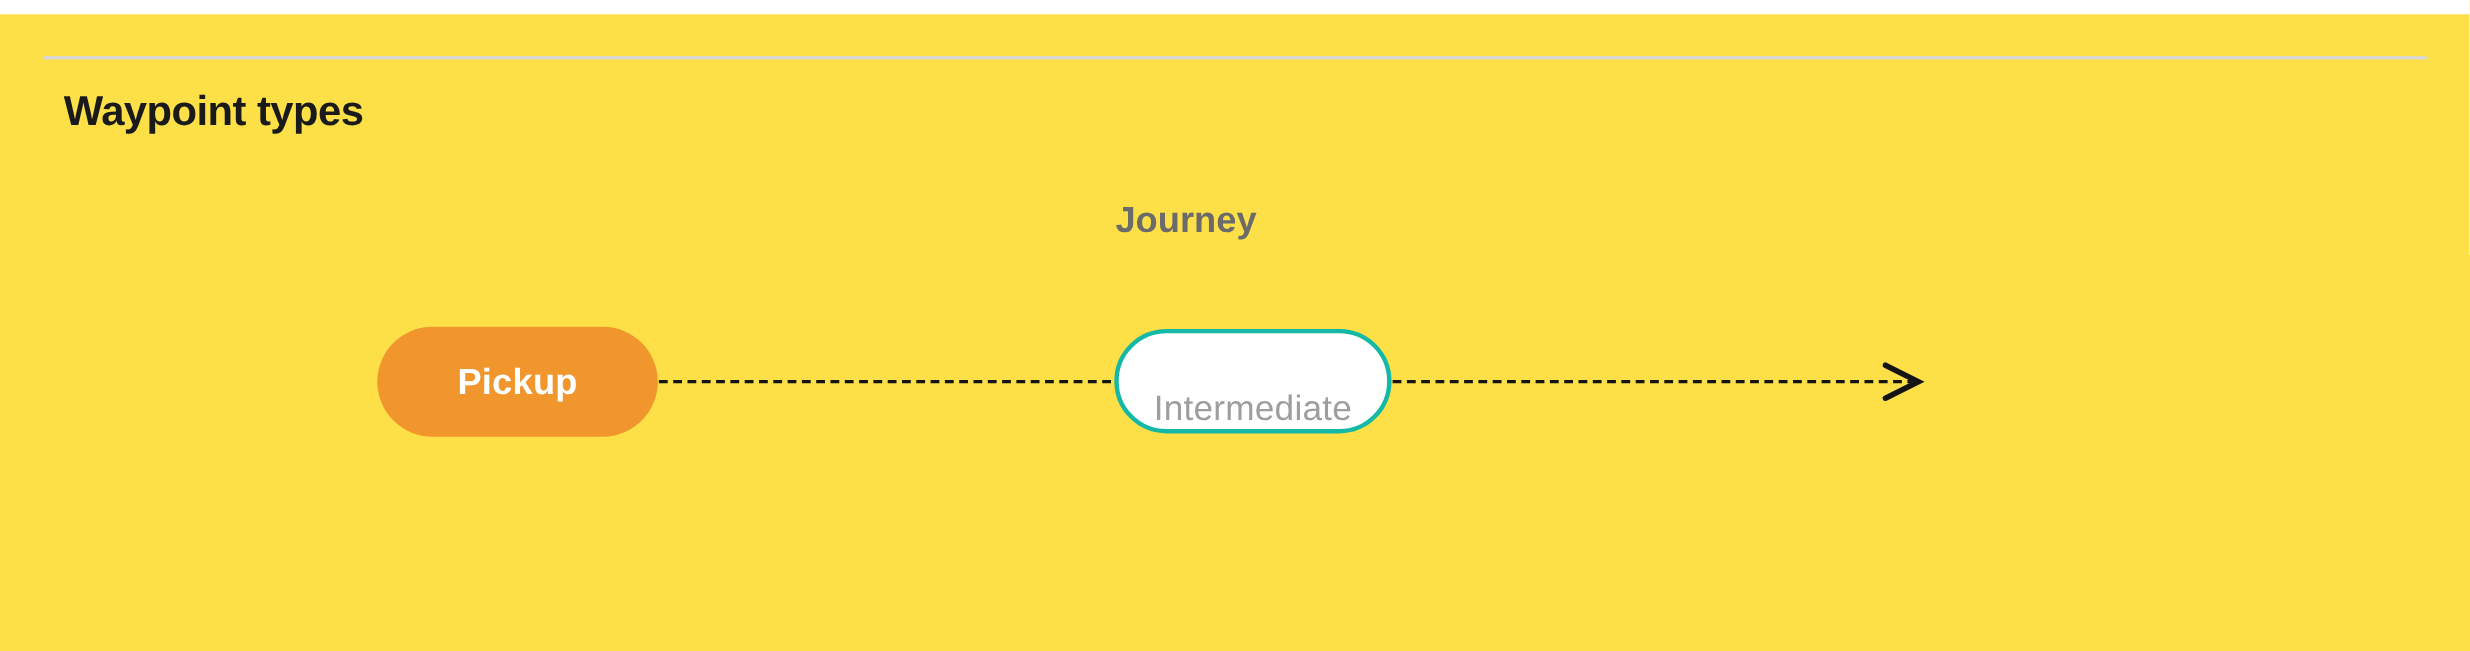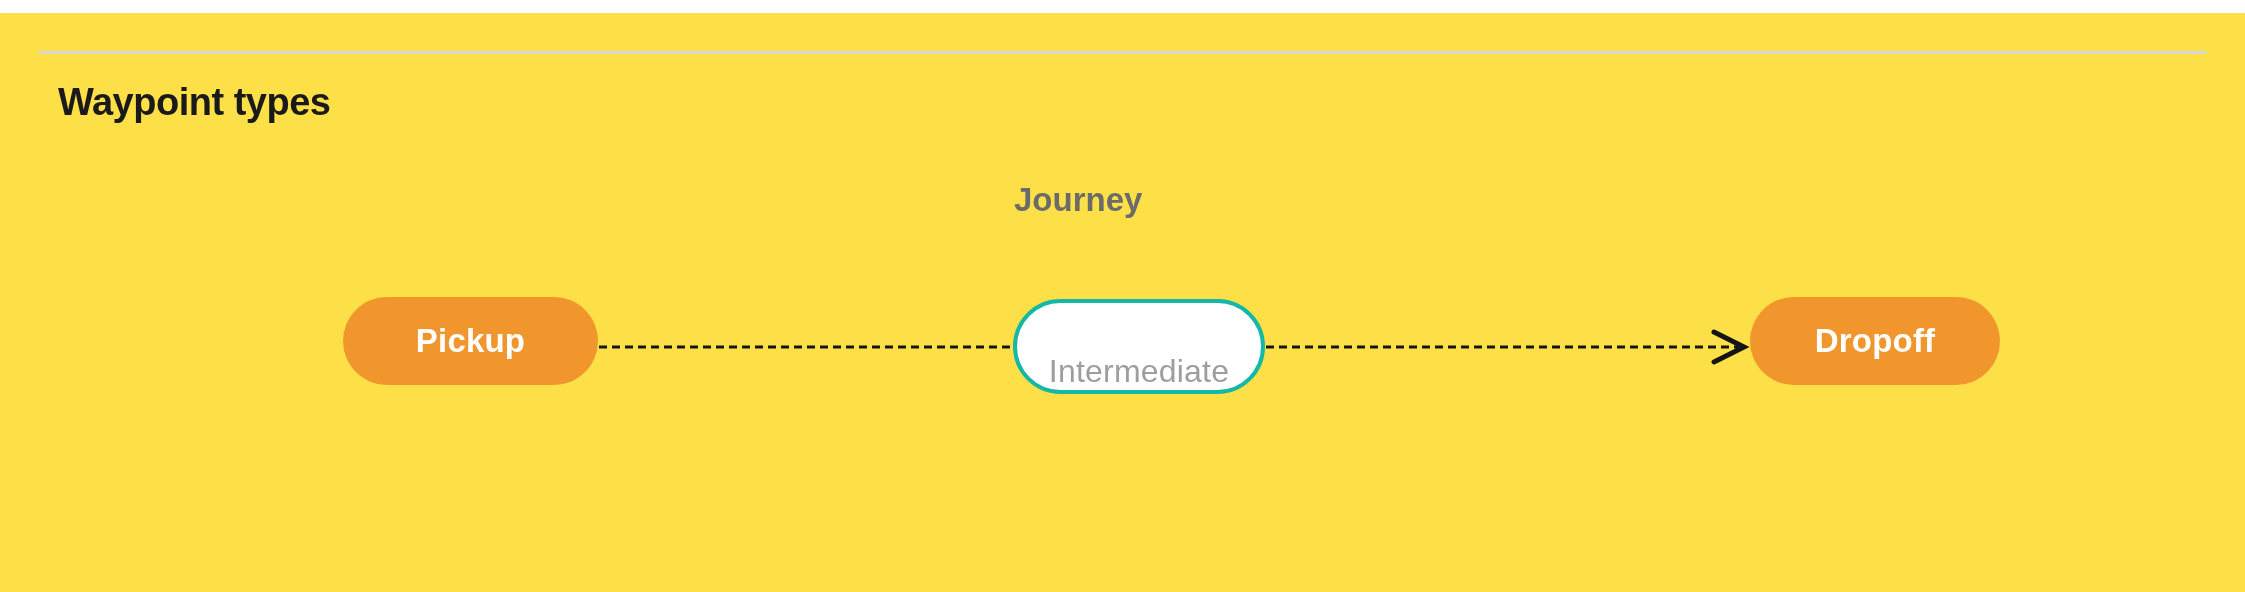--- a/index.html
+++ b/index.html
@@ -60,21 +60,21 @@
     box-sizing: border-box;
   }
   .node .node-label {
     font-size: 33px;
     font-weight: 700;
     letter-spacing: 0.2px;
   }
   .node.terminal {
     background: #f0962d;
     top: 284px;
-    height: 88px;
+    height: 100px;
   }
   .node.terminal .node-label { color: #ffffff; }
   .node.pickup { left: 343px; width: 255px; }
   .node.dropoff { left: 1750px; width: 250px; }
   .node.intermediate {
     left: 1013px;
     top: 286px;
     width: 252px;
     height: 95px;
     background: #ffffff;
@@ -105,17 +105,14 @@
   </svg>
 
   <div class="node terminal pickup">
     <span class="node-label">Pickup</span>
   </div>
 
   <div class="node intermediate">
     <span class="node-label">Intermediate</span>
   </div>
 
-  <div class="node terminal dropoff">
-    <span class="node-label">Dropoff</span>
-  </div>
 
 </div>
 
 </body></html>

